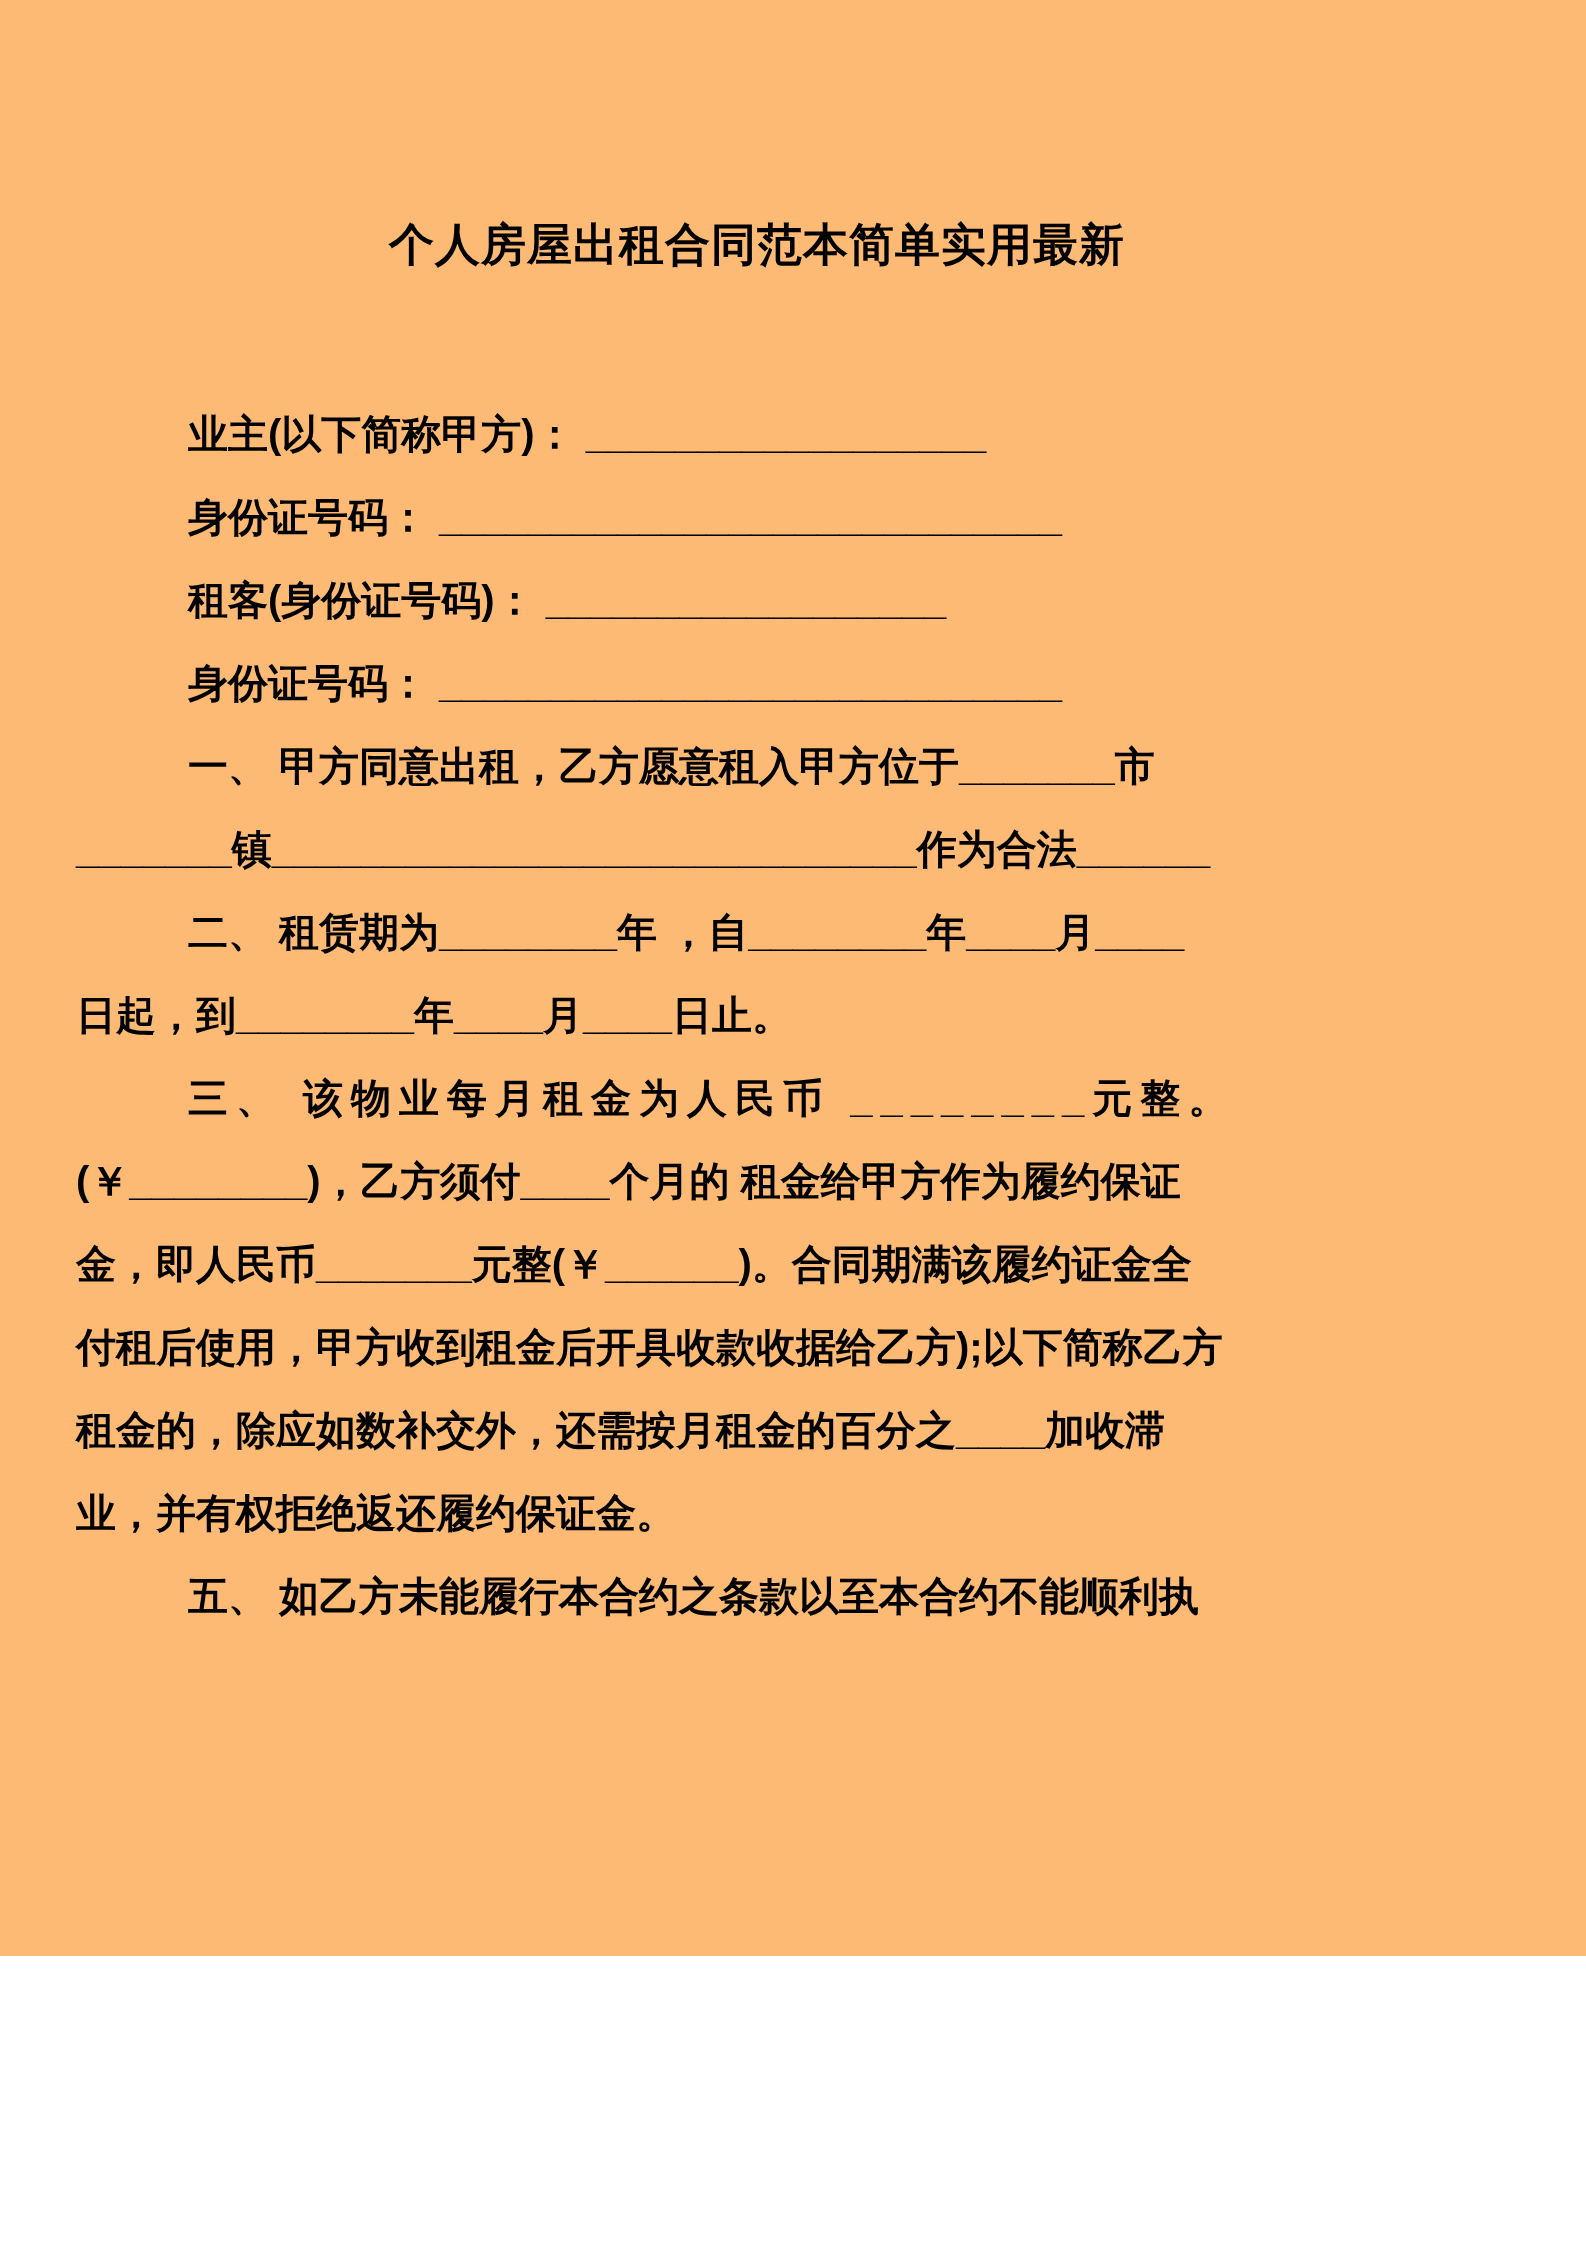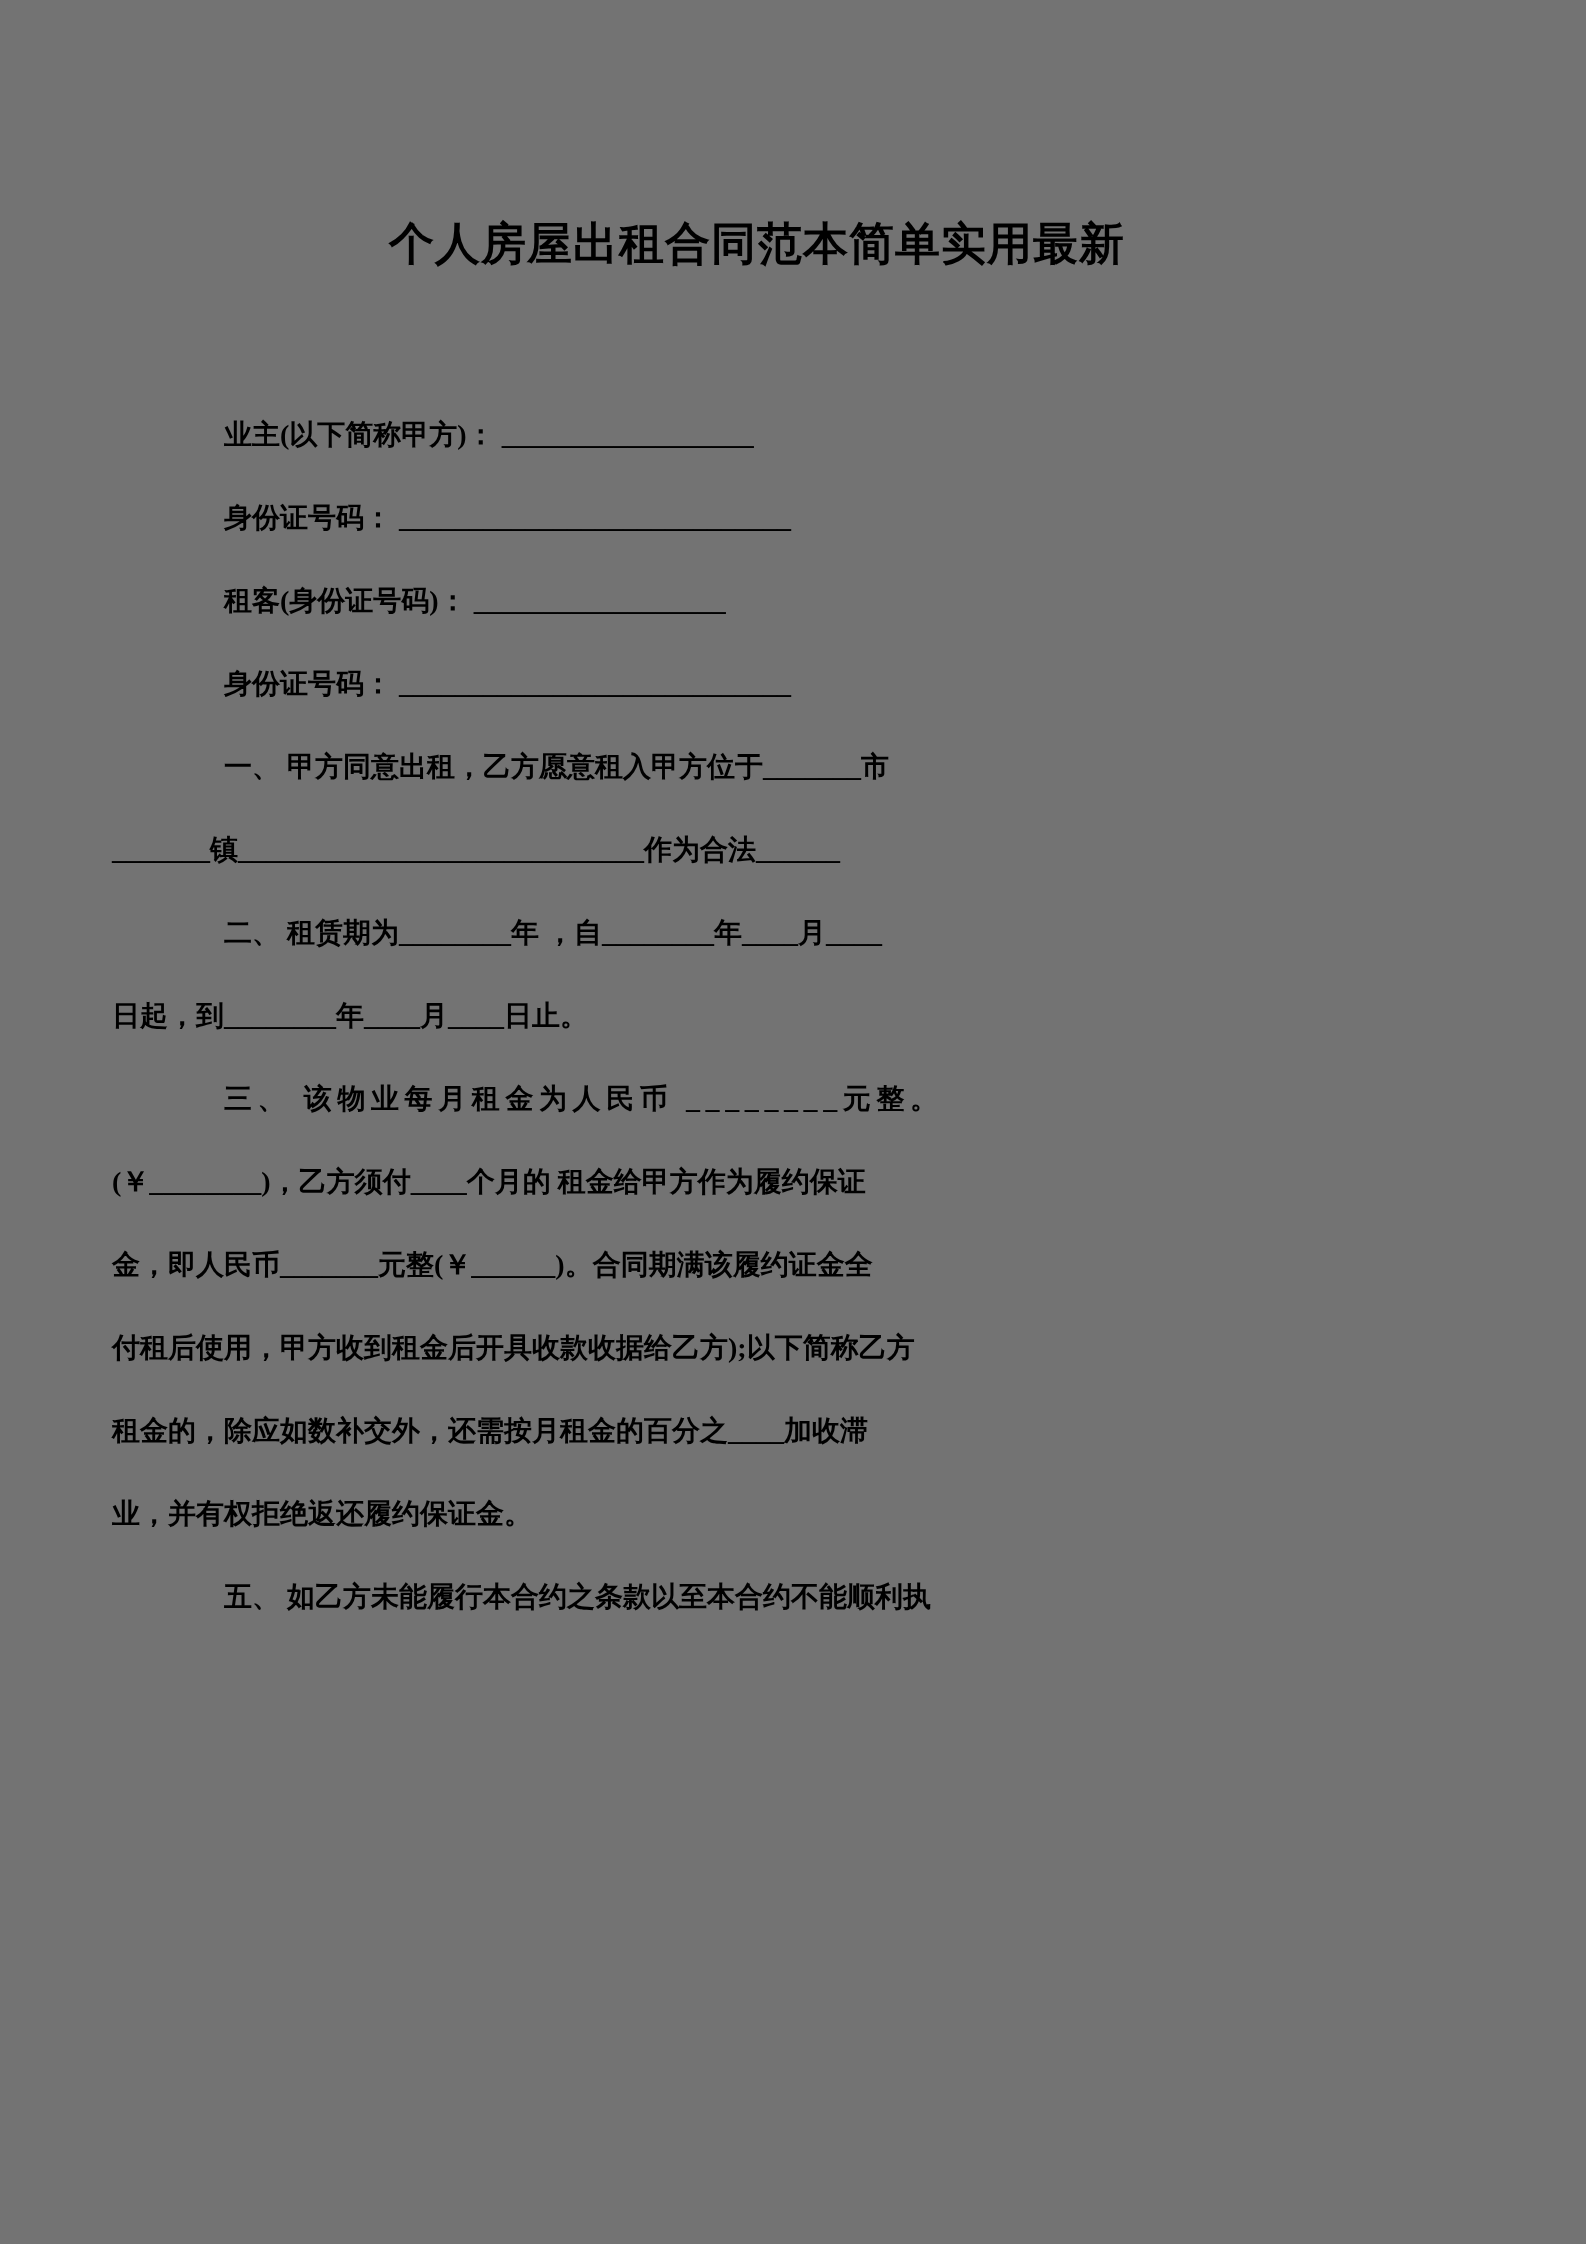--- a/index.html
+++ b/index.html
@@ -3,40 +3,40 @@
 <meta charset="utf-8">
 <style>
   html, body {
     margin: 0;
     padding: 0;
     background: #ffffff;
   }
   .page {
     position: relative;
     width: 1586px;
-    height: 2244px;
-    background: #737373;
+    height: 1956px;
+    background: #fdba74;
     overflow: hidden;
-    font-family: Liberation Serif, serif;
+    font-family: Liberation Sans, sans-serif;
     font-weight: bold;
     color: #000000;
   }
   .title {
     margin: 0;
     padding: 222px 240px 0 168px;
     text-align: center;
     font-size: 45px;
     line-height: 1.0;
     font-weight: bold;
     letter-spacing: 1px;
   }
   .doc-body {
     margin-top: 126px;
-    padding: 0 236px 0 112px;
-    font-size: 28px;
+    padding: 0 236px 0 76px;
+    font-size: 40px;
   }
   .doc-line {
     margin: 0;
     line-height: 83px;
     white-space: pre-wrap;
     font-weight: bold;
   }
   .doc-line.indent {
     padding-left: 112px;
   }

